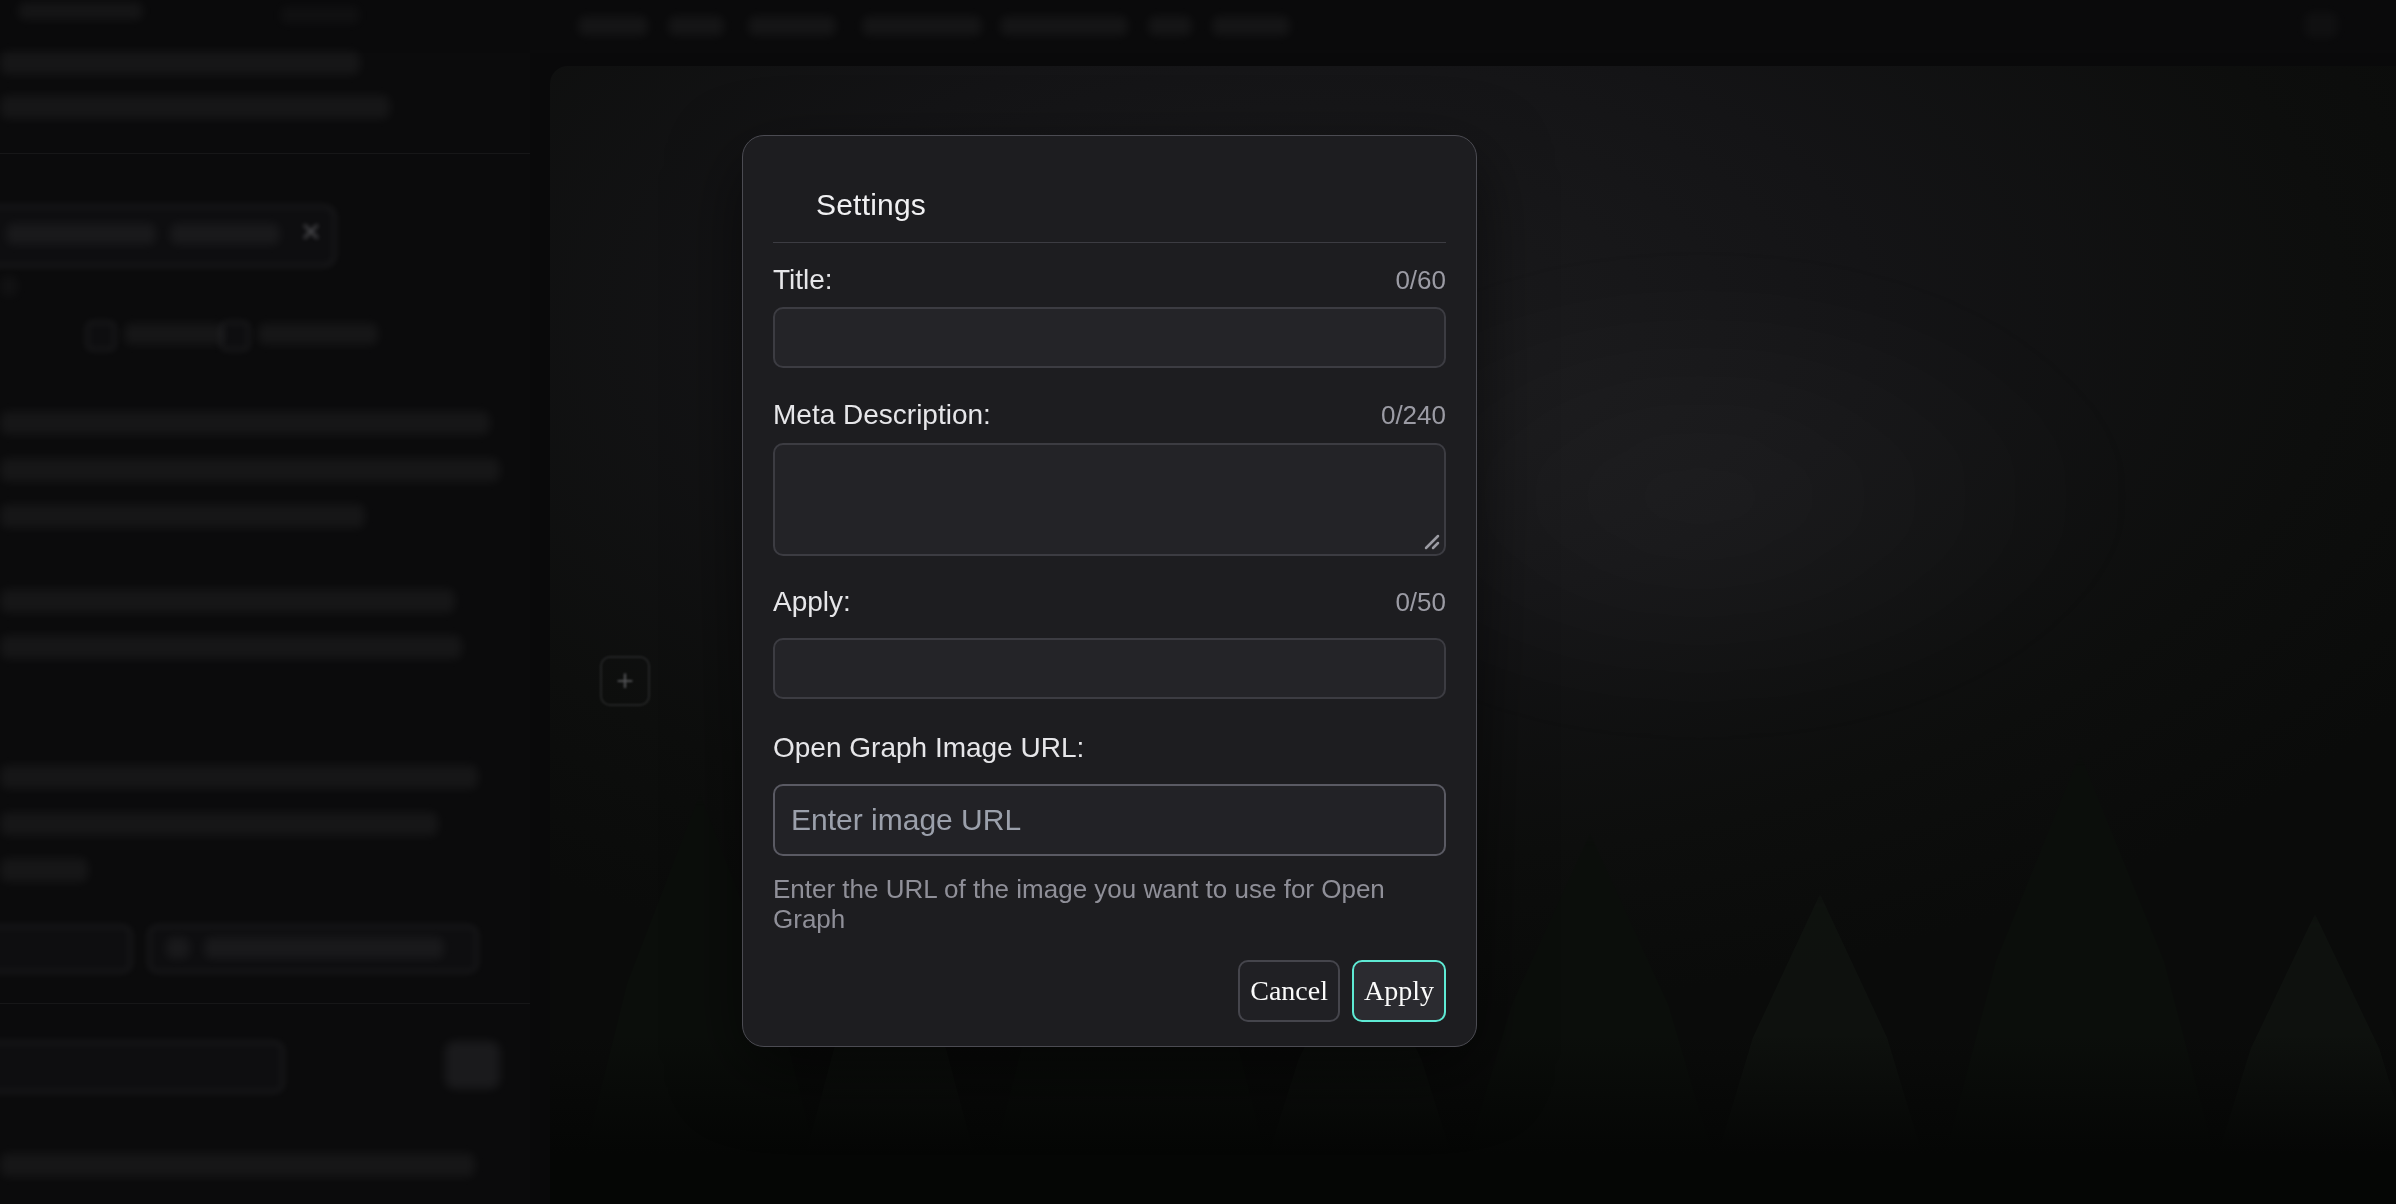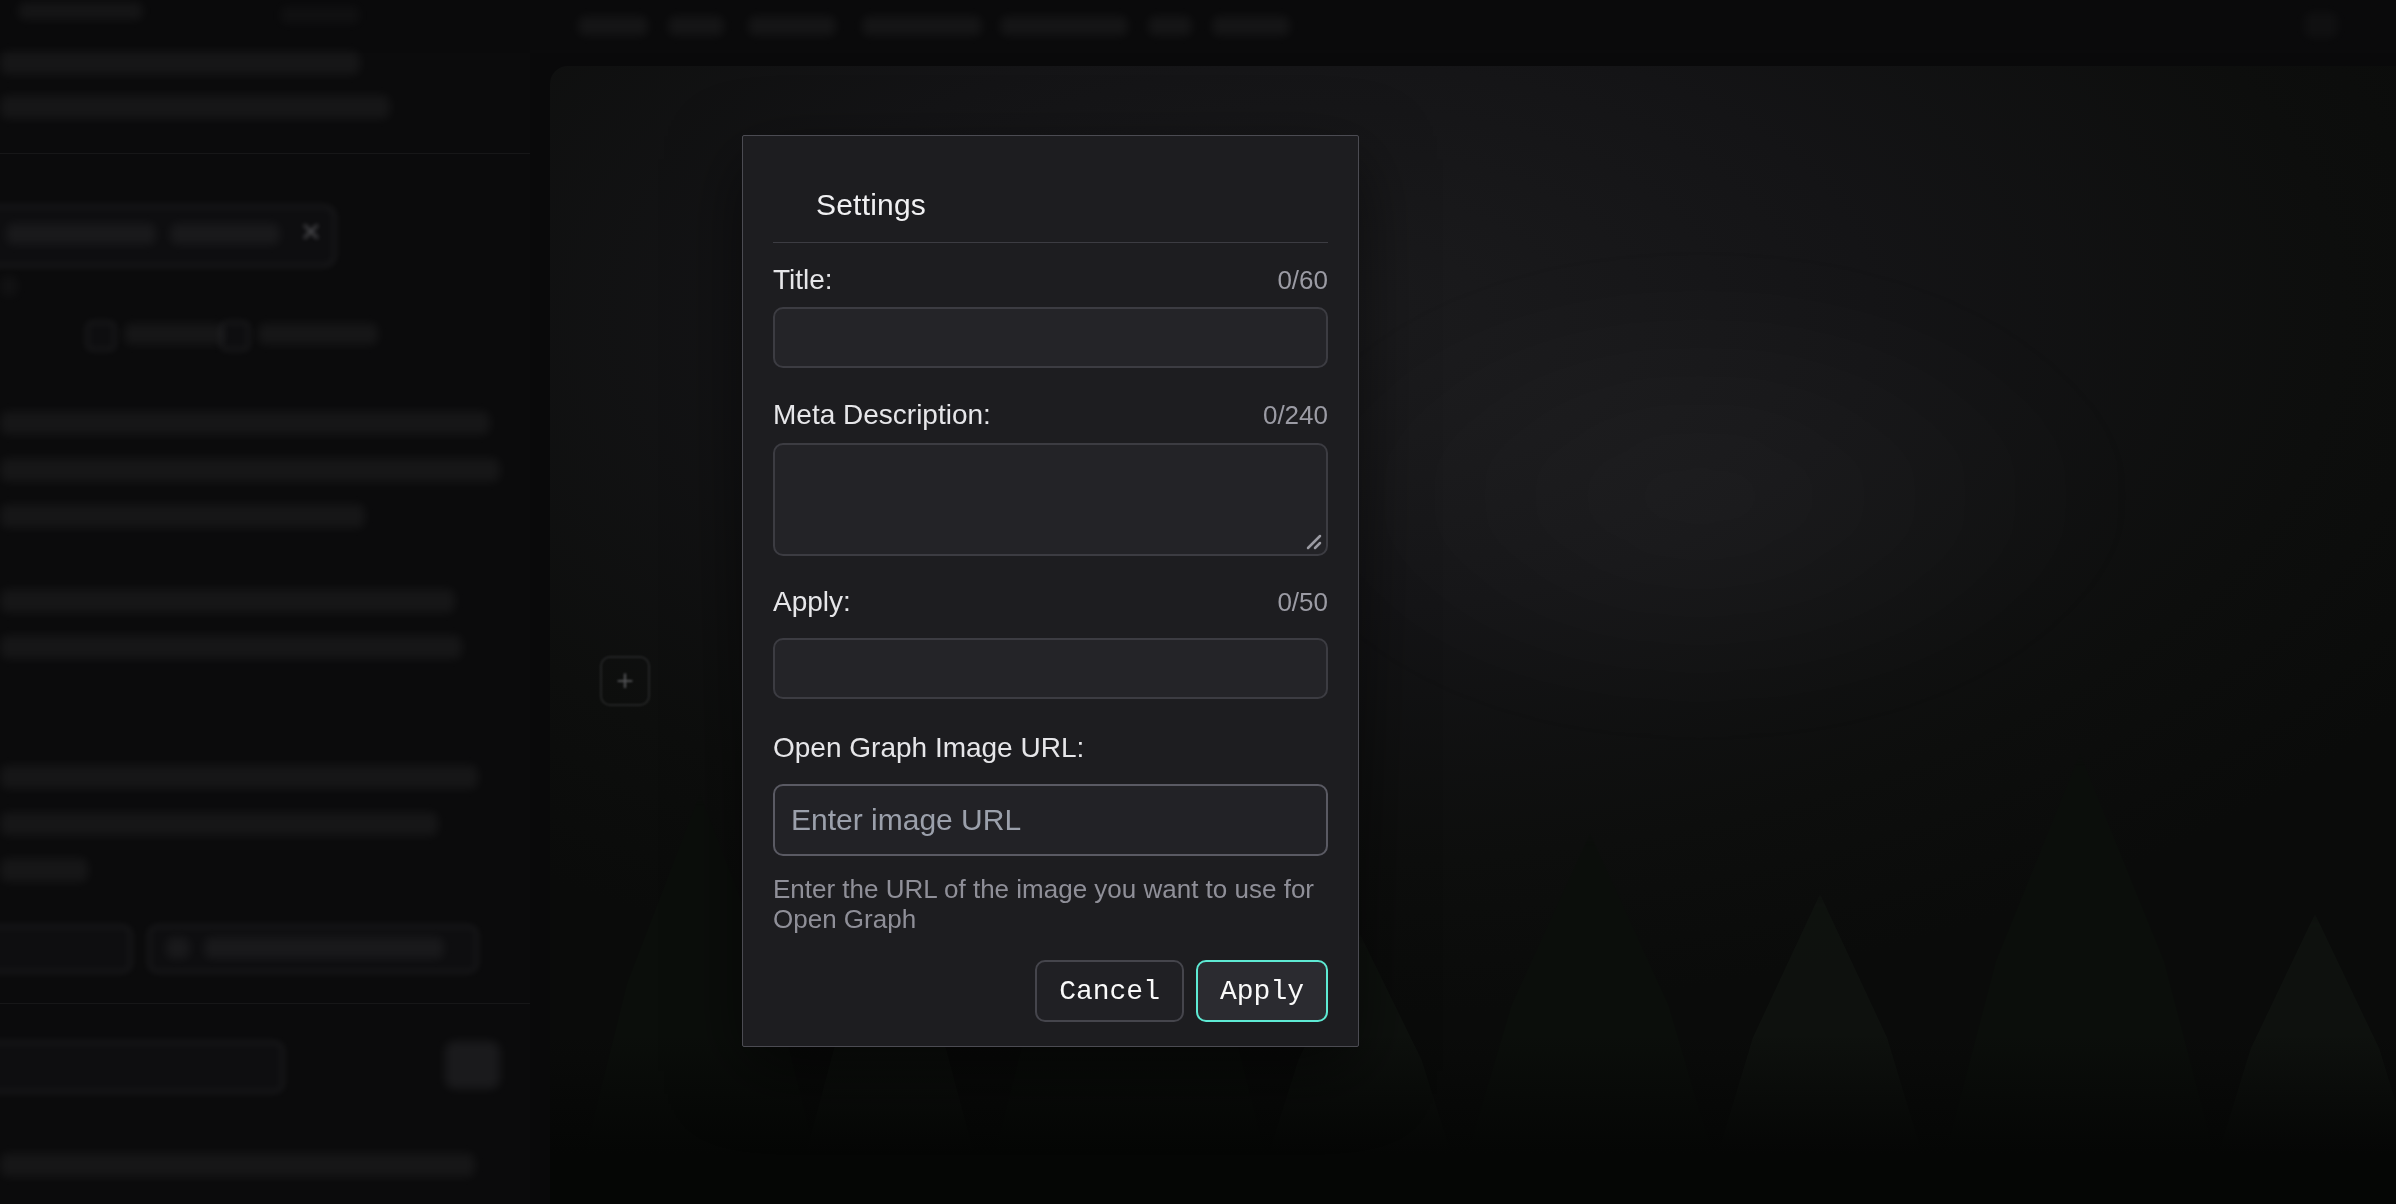--- a/index.html
+++ b/index.html
@@ -22,22 +22,22 @@
   .tree{position:absolute;bottom:-10px;filter:blur(7px);background:#0c0f0c;opacity:.9;
     clip-path:polygon(50% 0,78% 45%,100% 100%,0 100%,22% 45%);}
   .tree.t2{background:#111511;opacity:.75;}
   .ground{position:absolute;left:0;bottom:0;width:100%;height:170px;
     background:linear-gradient(to bottom, rgba(5,6,5,0), #050605 70%);}
   .plus-btn{position:absolute;left:50px;top:590px;width:46px;height:46px;border-radius:10px;
     border:2px solid rgba(230,230,238,0.10);color:rgba(230,230,238,0.30);
     display:flex;align-items:center;justify-content:center;font-size:30px;filter:blur(1px);}
 
   
-  .dialog{position:absolute;left:742px;top:135px;width:617px;height:912px;box-sizing:border-box;
-    background:#1d1d20;border:1.5px solid #4b4b52;border-radius:2px;
+  .dialog{position:absolute;left:742px;top:135px;width:735px;height:912px;box-sizing:border-box;
+    background:#1d1d20;border:1.5px solid #4b4b52;border-radius:22px;
     box-shadow:0 24px 70px rgba(0,0,0,0.55);color:#e6e6e9;}
   .dialog-header{padding:52px 30px 0 73px;}
   .dialog-title{font-size:30px;font-weight:500;color:#f0f0f2;letter-spacing:.2px;}
   .dialog-hr{height:1px;background:#3c3c42;margin:20px 30px 0 30px;}
   .dialog-body{padding:0 30px;}
   .label-row{display:flex;justify-content:space-between;align-items:baseline;}
   .field-label{font-size:28px;color:#e6e6e9;line-height:34px;}
   .char-counter{font-size:26px;color:#9b9ba4;}
   .row-title{margin-top:20px;}
   .row-meta{margin-top:30px;}
@@ -48,22 +48,22 @@
   .input-title{margin-top:10px;height:61px;}
   .input-author{margin-top:19px;height:61px;}
   .ta-wrap{position:relative;margin-top:11px;}
   .meta-textarea{box-sizing:border-box;width:100%;height:113px;background:#232327;border:2px solid #3c3c42;
     border-radius:10px;resize:none;color:#e6e6e9;font-size:28px;font-family:inherit;padding:12px 20px;outline:none;display:block;}
   .resize-handle{position:absolute;right:6px;bottom:6px;width:22px;height:22px;pointer-events:none;}
   .input-og{margin-top:19px;height:72px;border-color:#5a5a63;background:#222226;font-size:30px;padding:0 16px;}
   .txt-input::placeholder,.meta-textarea::placeholder{color:#9ba0ab;}
   .helper-text{margin-top:18px;font-size:26px;color:#8f8f98;line-height:30px;}
   .btn-row{display:flex;justify-content:flex-end;gap:12px;margin-top:26px;}
-  .btn{box-sizing:border-box;height:62px;padding:0 22px;border-radius:10px;font-size:28px;font-weight:500;
-    font-family:Liberation Mono, monospace;color:#fafafa;display:flex;align-items:center;justify-content:center;cursor:pointer;}
+  .btn{box-sizing:border-box;height:62px;padding:0 10px;border-radius:10px;font-size:28px;font-weight:500;
+    font-family:Liberation Serif, serif;color:#fafafa;display:flex;align-items:center;justify-content:center;cursor:pointer;}
   .btn-cancel{background:#202024;border:2px solid #45454c;}
   .btn-apply{background:#2b2b30;border:2px solid #5eead4;}
 </style>
 </head>
 <body>
 
 <div class="stage">
 
   <div class="topbar">
     <div class="blob" style="left:18px;top:2px;width:125px;height:18px"></div>

